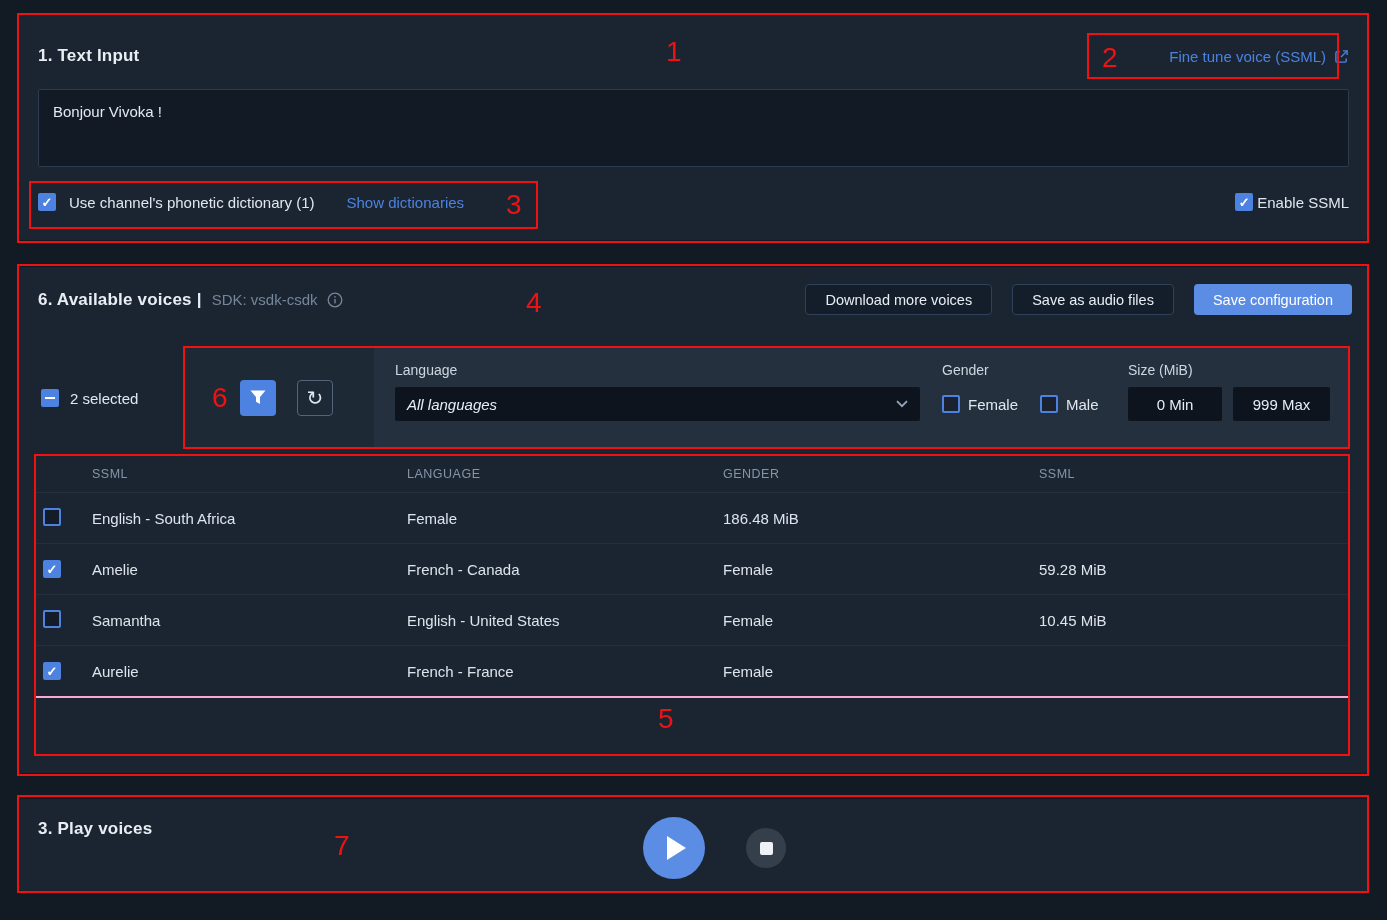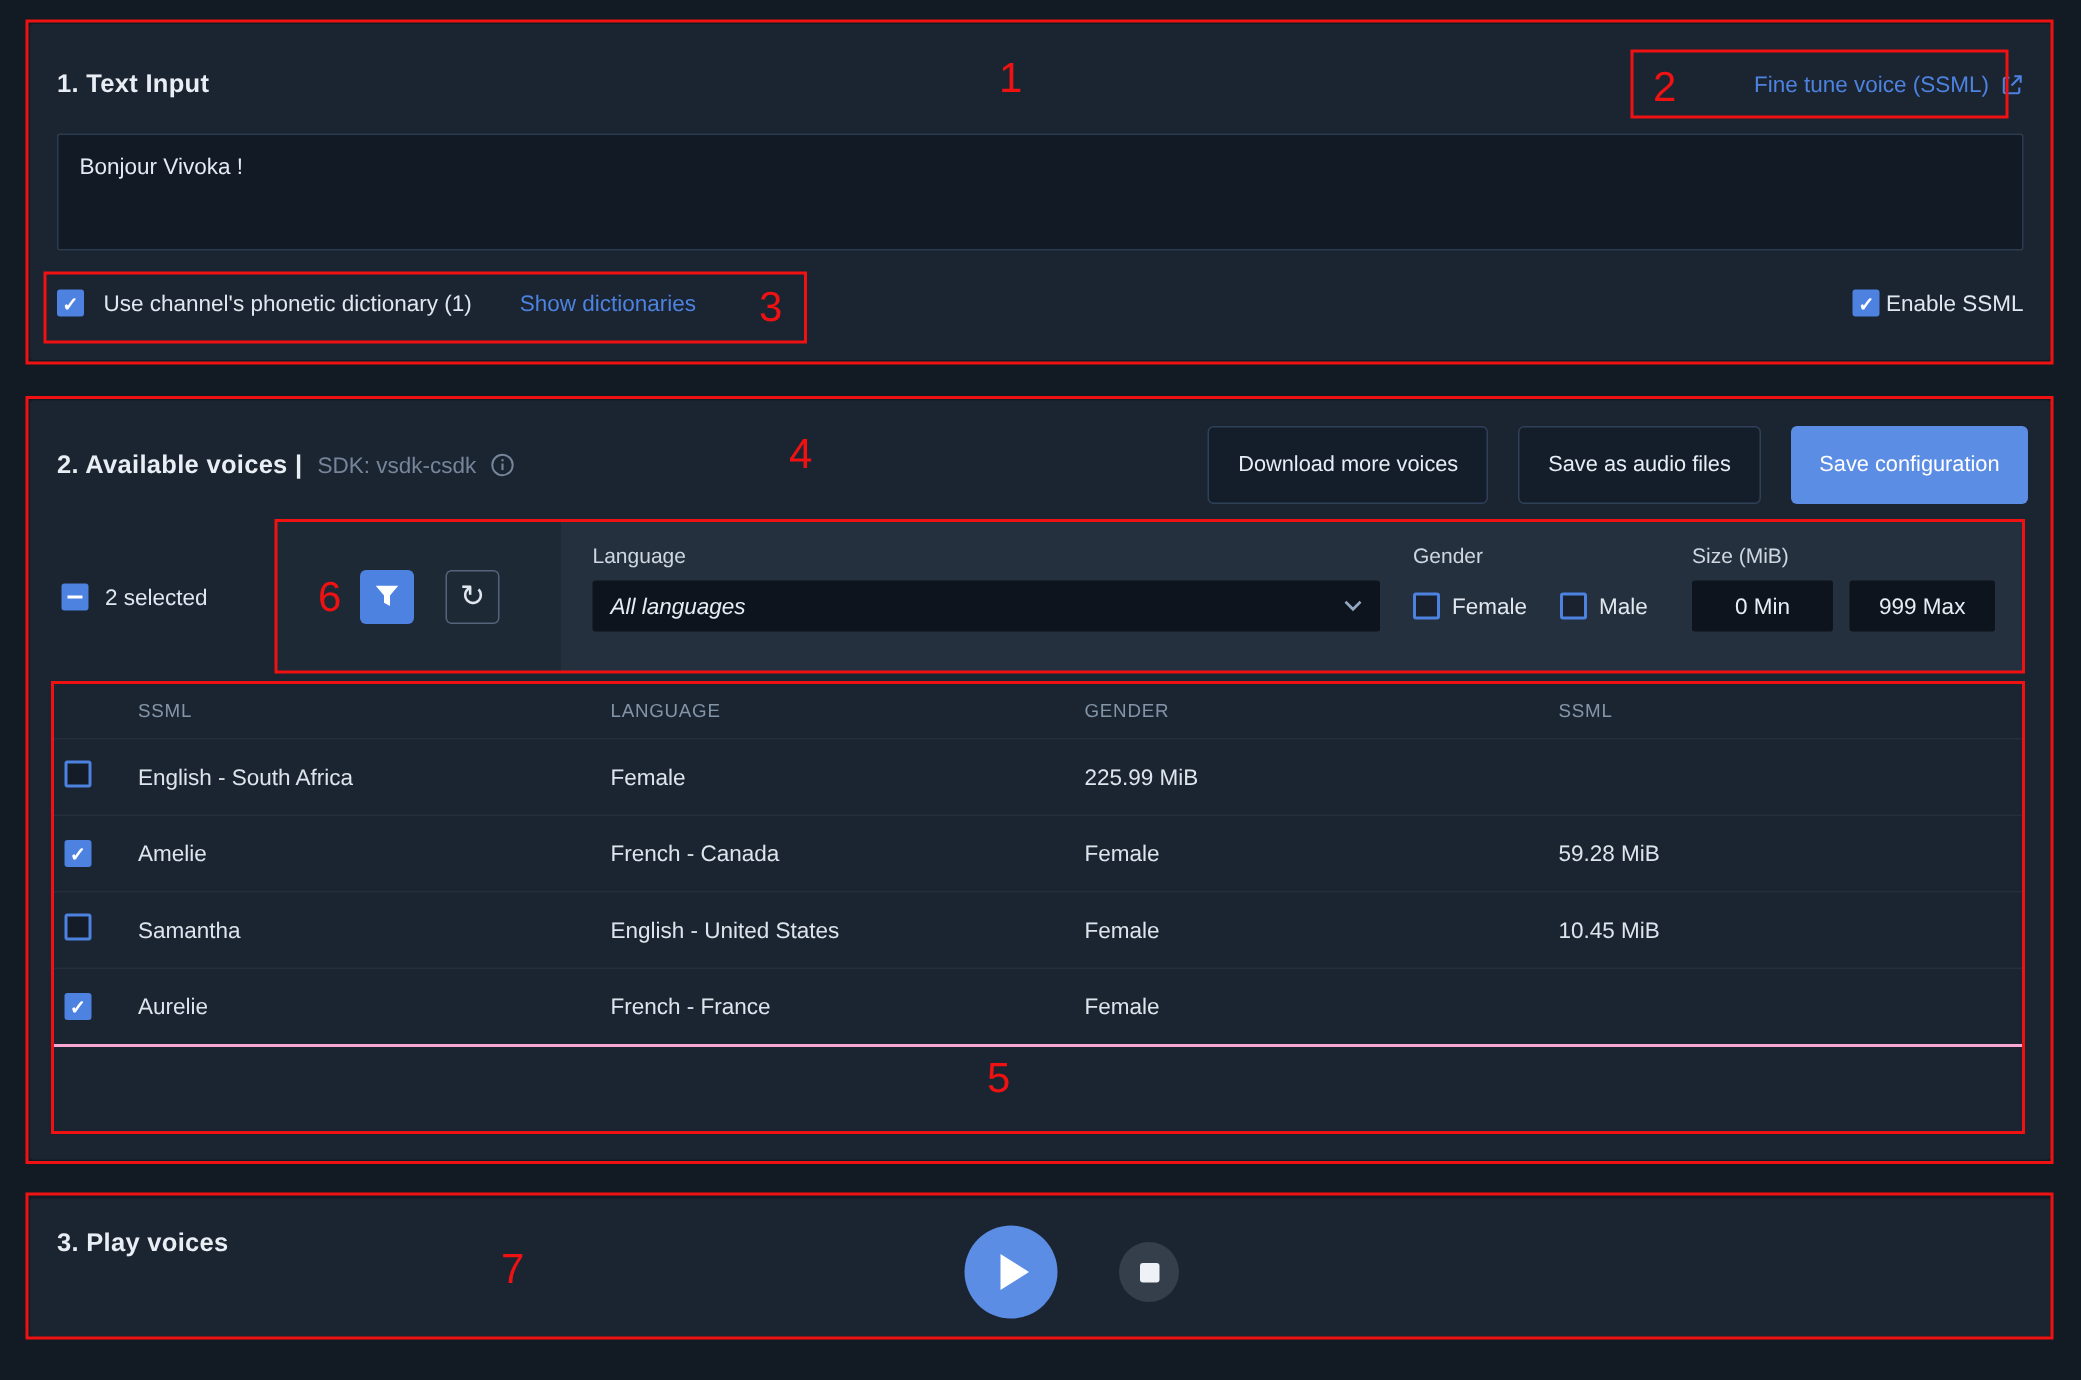--- a/index.html
+++ b/index.html
@@ -34,21 +34,21 @@
   .left-grp .lbl { margin-left:13px; }
   .dict-link { margin-left:32px; }
   .right-grp .lbl { margin-left:4px; }
 
   
   .c2-top { display:flex; justify-content:space-between; align-items:center; padding:17px 15px 0 18px; }
   .c2-title-grp { display:flex; align-items:center; gap:10px; }
   .sdk { font-size:15px; color:#76859a; }
   .info-icon { color:#76859a; }
   .c2-buttons { display:flex; gap:20px; }
-  .btn { height:52px; padding:0 19px; border-radius:4px; font-size:14.5px; font-family:inherit; cursor:pointer; display:inline-flex; align-items:center; justify-content:center; }
+  .btn { height:31px; padding:0 19px; border-radius:4px; font-size:14.5px; font-family:inherit; cursor:pointer; display:inline-flex; align-items:center; justify-content:center; }
   .btn-dark { background:#141e2b; border:1px solid #2f4158; color:#e7edf4; }
   .btn-primary { background:#5c8de5; border:none; color:#ffffff; }
 
   .sel-count { position:absolute; top:122px; left:21px; display:flex; align-items:center; gap:11px; }
 
   .toolbar { position:absolute; top:80px; left:164px; width:1166px; height:101px; display:flex; }
   .tb-left { width:190px; box-sizing:border-box; background:#1e2936; display:flex; align-items:center; padding-left:56px; gap:21px; }
   .icon-btn { width:36px; height:36px; border-radius:4px; display:flex; align-items:center; justify-content:center; cursor:pointer; }
   .filter-btn { background:#4d82e0; border:none; }
   .refresh-btn { background:transparent; border:1px solid #55647a; }
@@ -115,21 +115,21 @@
       <div class="right-grp">
         <span class="cb checked"></span>
         <span class="lbl">Enable SSML</span>
       </div>
     </div>
   </section>
 
   <section class="card card2">
     <div class="c2-top">
       <div class="c2-title-grp">
-        <h2 class="sec-title">2. Available voices |</h2>
+        <h2 class="sec-title">6. Available voices |</h2>
         <span class="sdk">SDK: vsdk-csdk</span>
         <svg class="info-icon" width="16" height="16" viewBox="0 0 16 16">
           <circle cx="8" cy="8" r="6.8" fill="none" stroke="currentColor" stroke-width="1.3"></circle>
           <rect x="7.3" y="7" width="1.4" height="4.4" fill="currentColor"></rect>
           <rect x="7.3" y="4.1" width="1.4" height="1.5" fill="currentColor"></rect>
         </svg>
       </div>
       <div class="c2-buttons">
         <button class="btn btn-dark">Download more voices</button>
         <button class="btn btn-dark">Save as audio files</button>
@@ -188,21 +188,21 @@
         <div class="tc">SSML</div>
         <div class="tc">LANGUAGE</div>
         <div class="tc">GENDER</div>
         <div class="tc">SSML</div>
       </div>
       <div class="tbody">
           <div class="trow">
     <div class="tc cbc"><span class="cb unchecked"></span></div>
     <div class="tc">English - South Africa</div>
     <div class="tc">Female</div>
-    <div class="tc">225.99 MiB</div>
+    <div class="tc">186.48 MiB</div>
   </div>
           <div class="trow">
     <div class="tc cbc"><span class="cb checked"></span></div>
     <div class="tc">Amelie</div>
     <div class="tc">French - Canada</div>
     <div class="tc">Female</div>
     <div class="tc">59.28 MiB</div>
   </div>
           <div class="trow">
     <div class="tc cbc"><span class="cb unchecked"></span></div>

